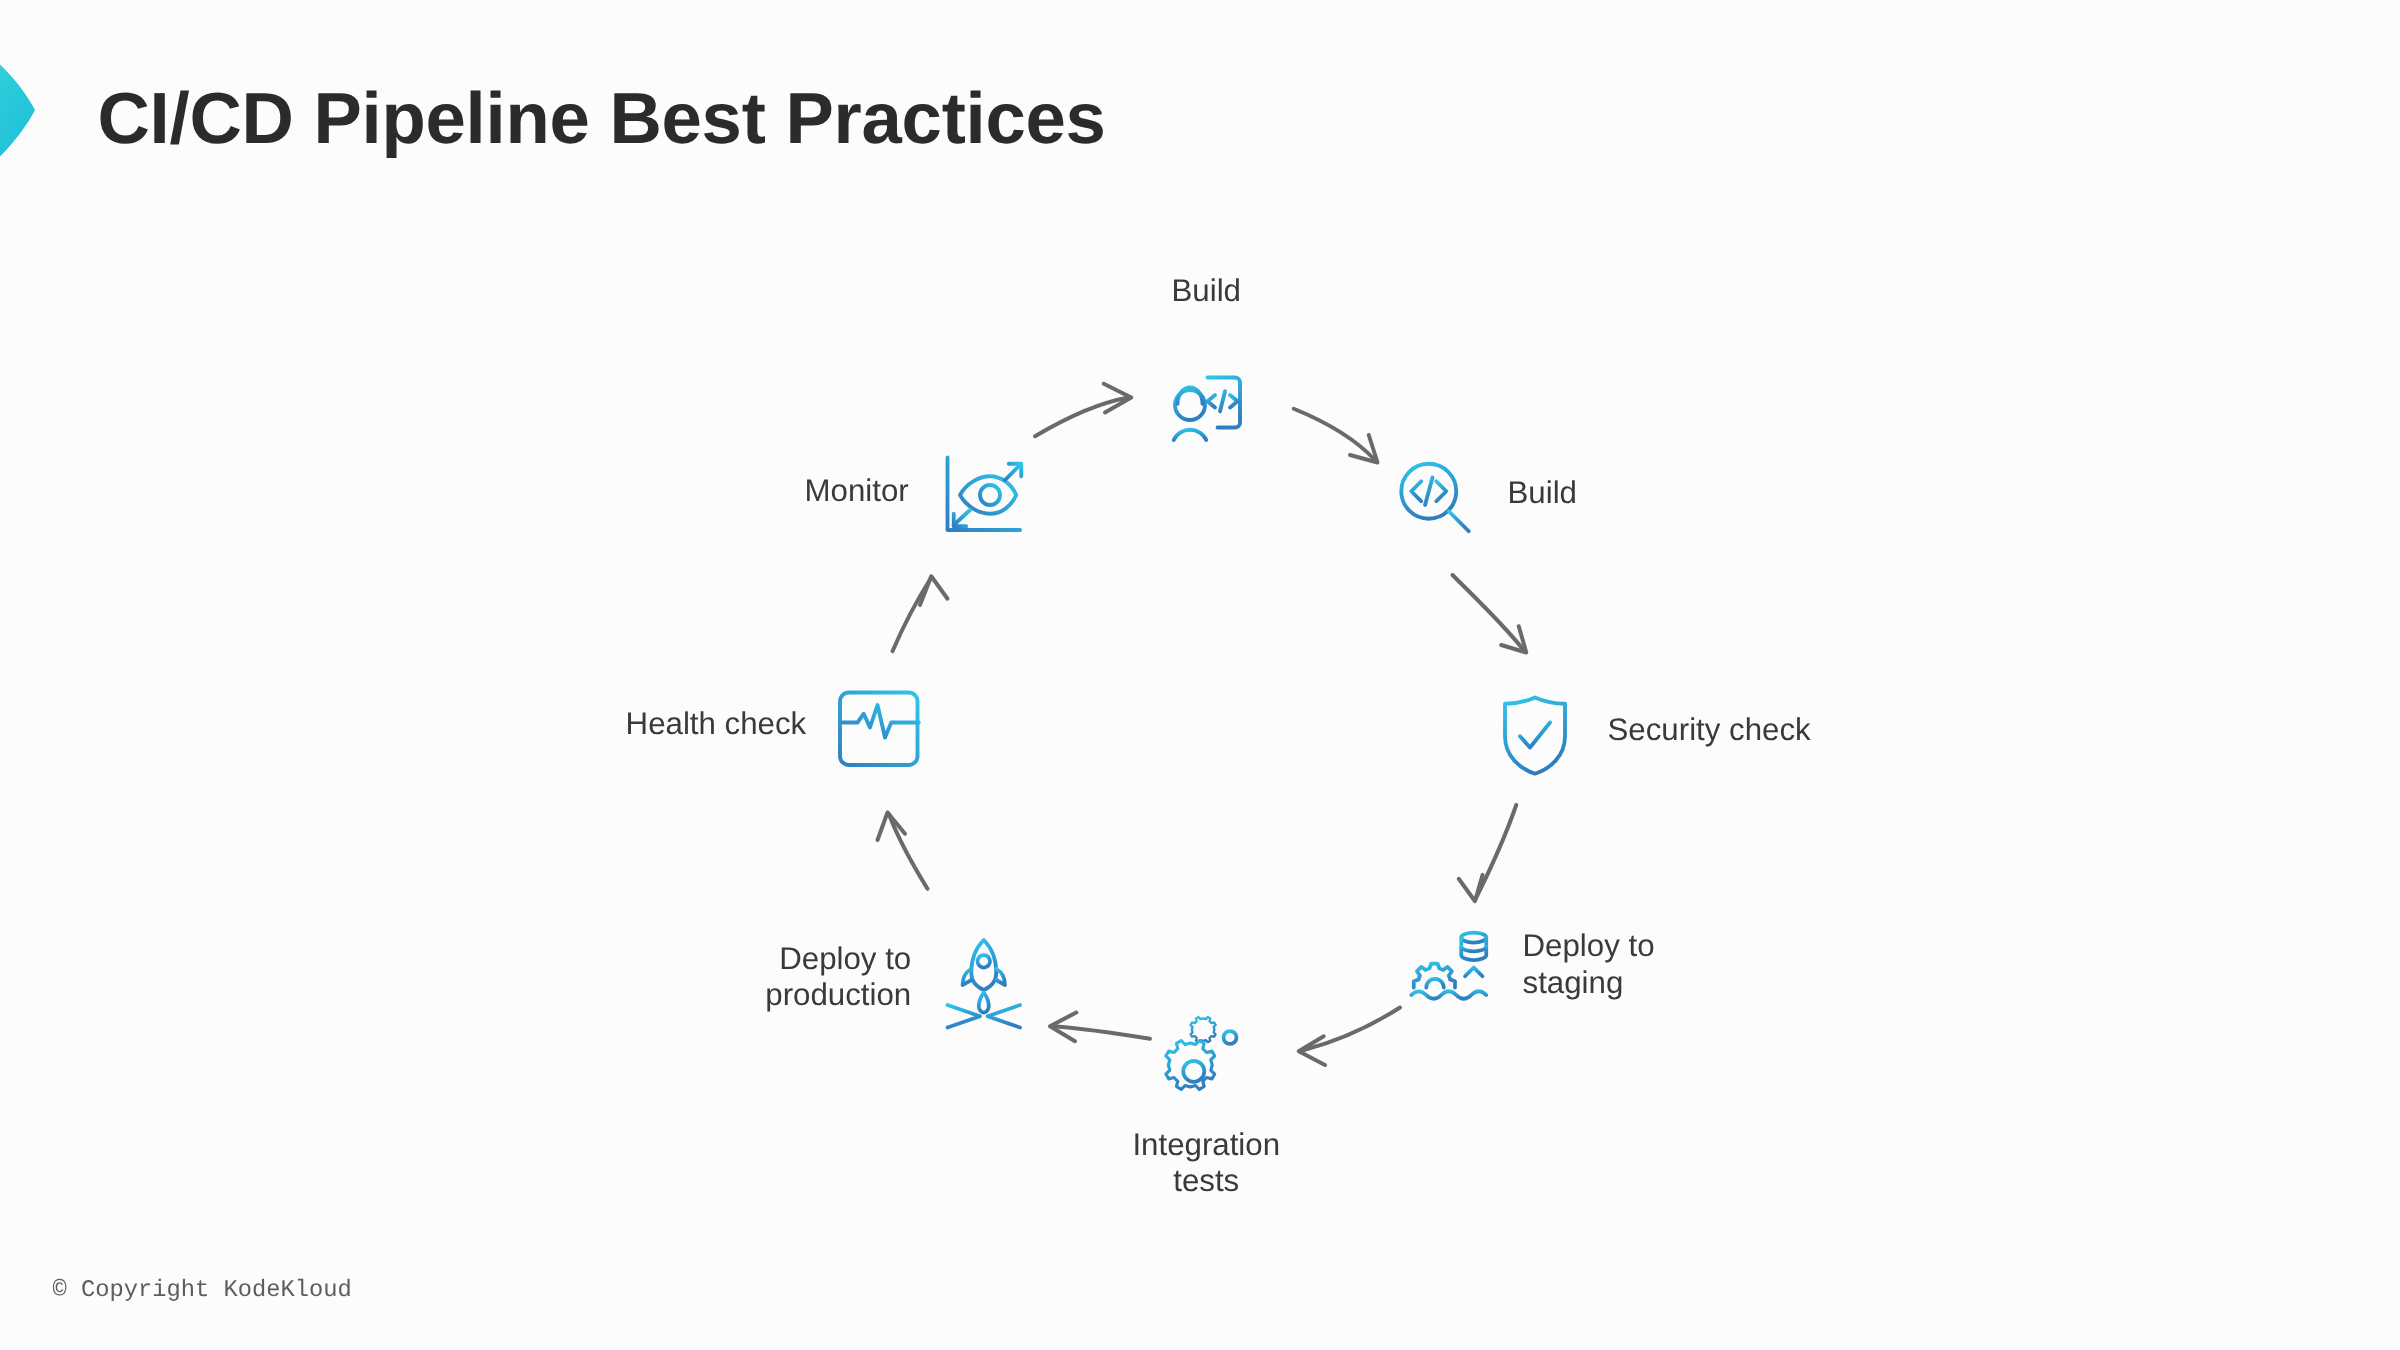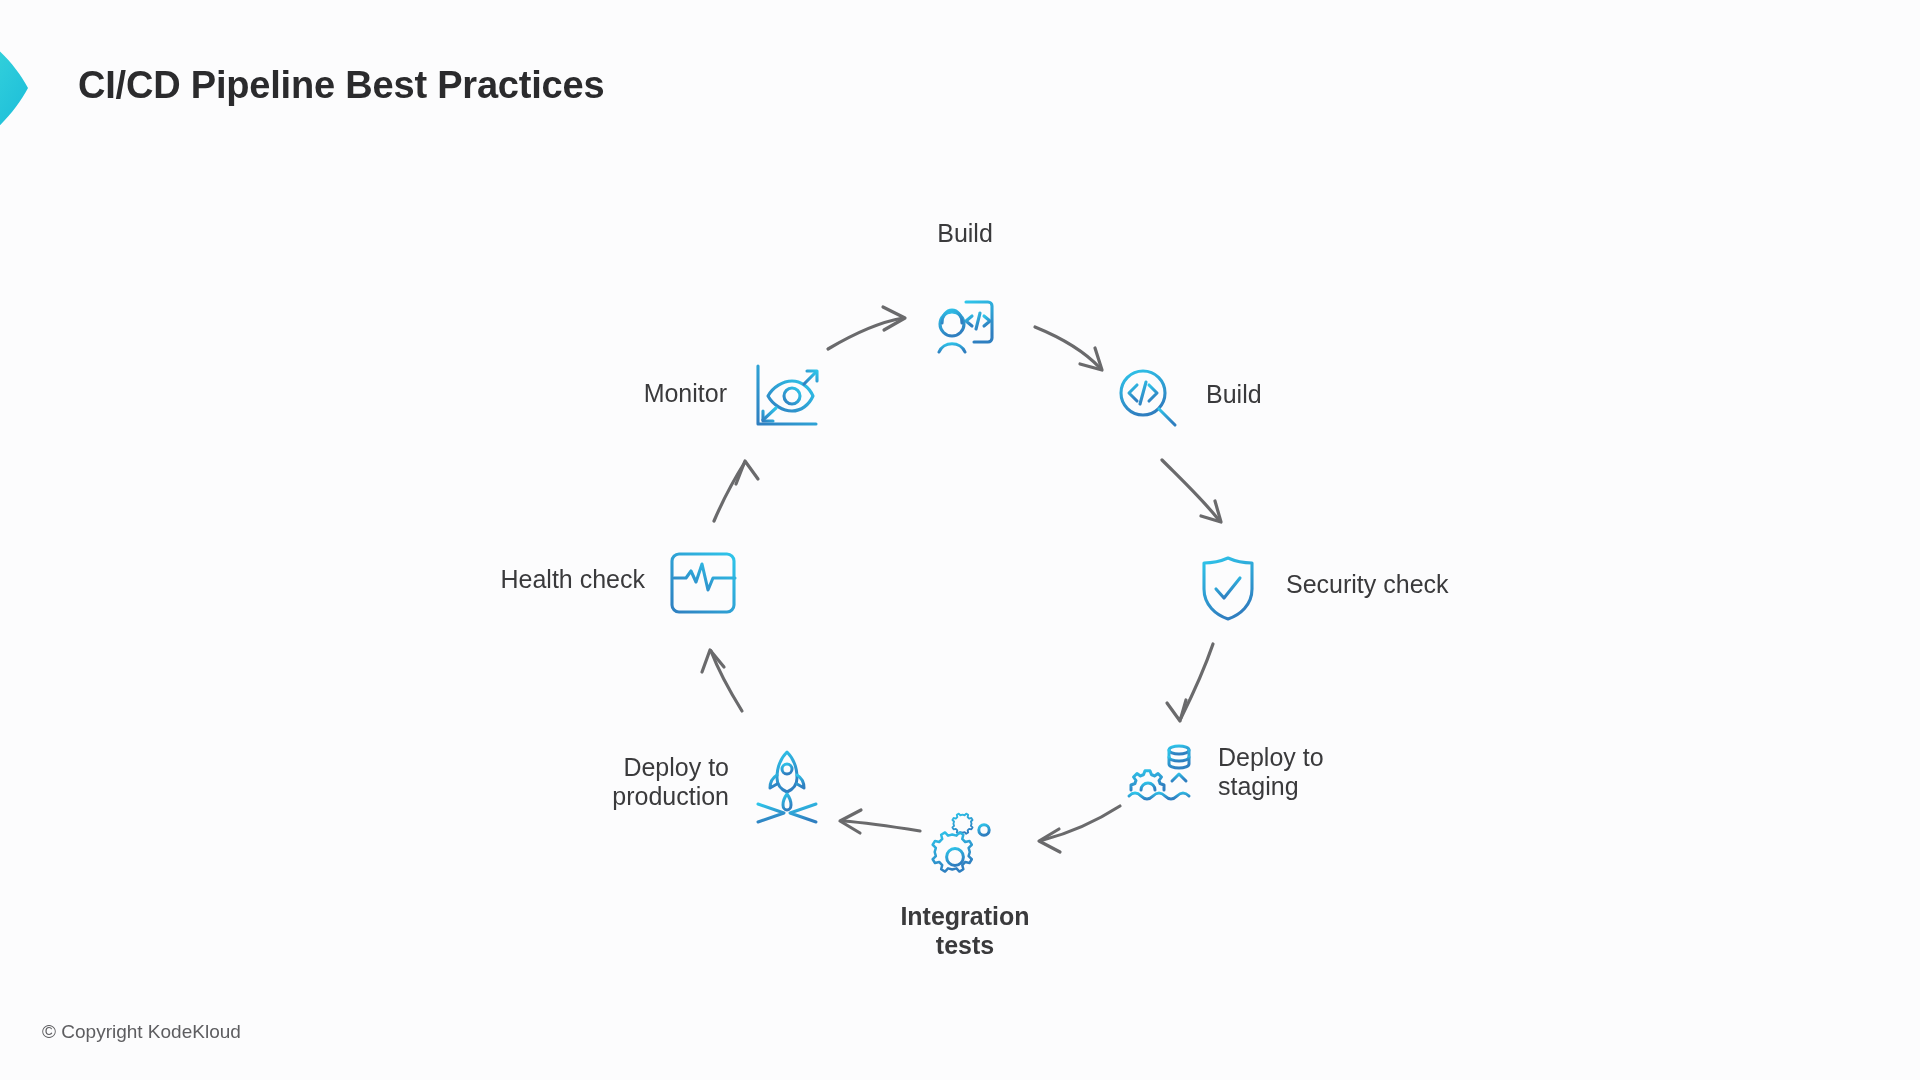--- a/index.html
+++ b/index.html
@@ -25,21 +25,21 @@
     width: 124px;
     height: 150px;
     pointer-events: none;
   }
 
   
   .slide-title {
     position: absolute;
     left: 78px;
     top: 66px;
-    font-size: 38px;
+    font-size: 58px;
     font-weight: 700;
     letter-spacing: -0.2px;
     color: #2b2b2d;
     white-space: nowrap;
     line-height: 1;
   }
 
   
   .diagram {
     position: absolute;
@@ -80,32 +80,33 @@
     font-size: 25px;
     line-height: 1.16;
     color: #3a3a3c;
     white-space: pre-line;
   }
 
   
   .lbl-top    { left: -130px; top: -106px; width: 260px; text-align: center; }
   .lbl-right  { left: 58px;   top: -18px;  width: 320px; text-align: left; }
   .lbl-left   { left: -378px; top: -18px;  width: 320px; text-align: right; }
-  .lbl-bottom { left: -130px; top: 56px;   width: 260px; text-align: center; font-weight: bold; }
+  .lbl-bottom { left: -130px; top: 56px;   width: 260px; text-align: center; }
   .lbl-right-2line  { left: 58px;   top: -32px; width: 320px; text-align: left; }
   .lbl-left-2line   { left: -378px; top: -32px; width: 320px; text-align: right; }
 
   
   .copyright {
     position: absolute;
     left: 42px;
     top: 1021px;
     font-size: 19px;
     color: #5d5d60;
     white-space: nowrap;
+    font-family: Liberation Mono, monospace;
   }
 </style>
 </head>
 <body>
 
 <svg class="brand-mark" viewBox="0 0 124 150">
   <defs>
     <linearGradient id="brandGrad" x1="0" y1="0" x2="1" y2="1">
       <stop offset="0%" stop-color="#46e7d2"></stop>
       <stop offset="55%" stop-color="#2ccbdb"></stop>

